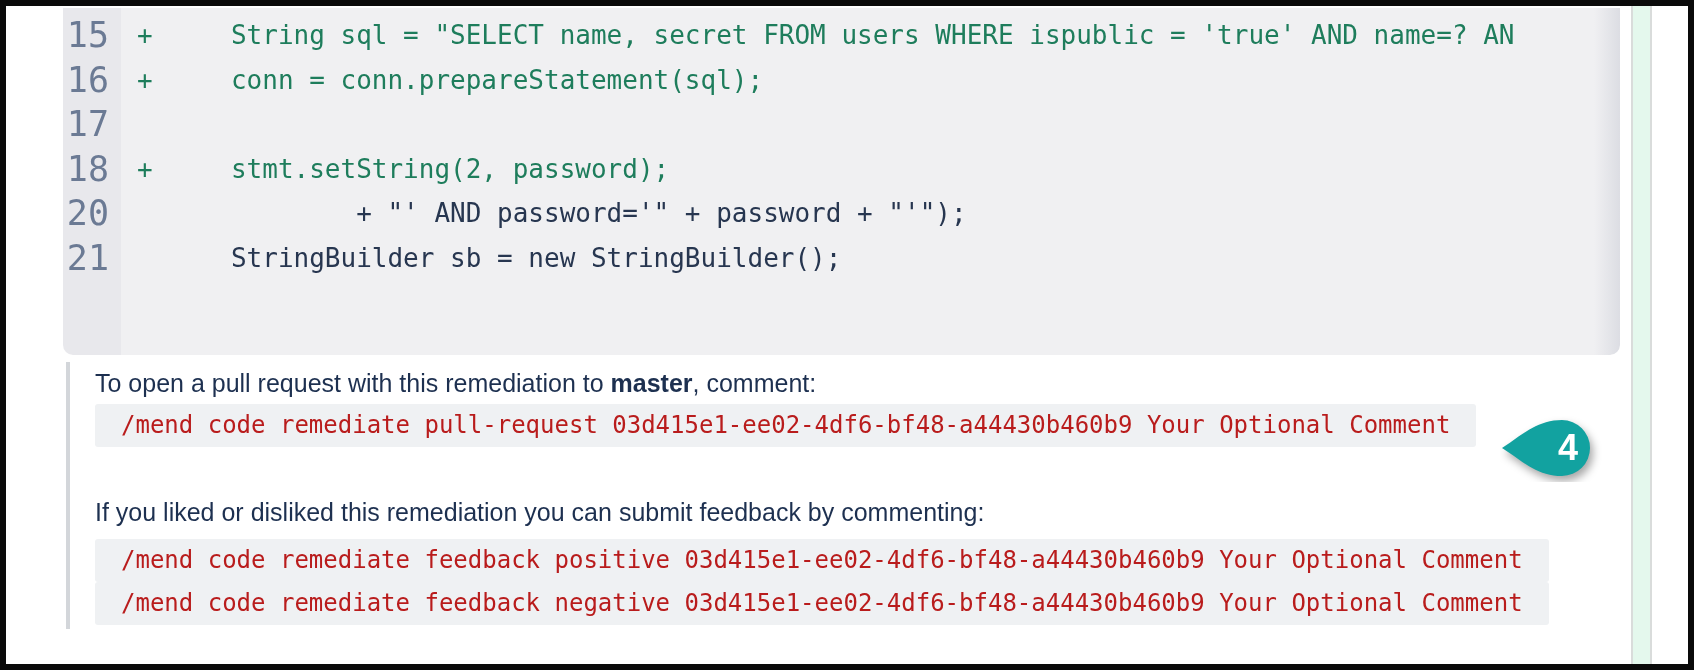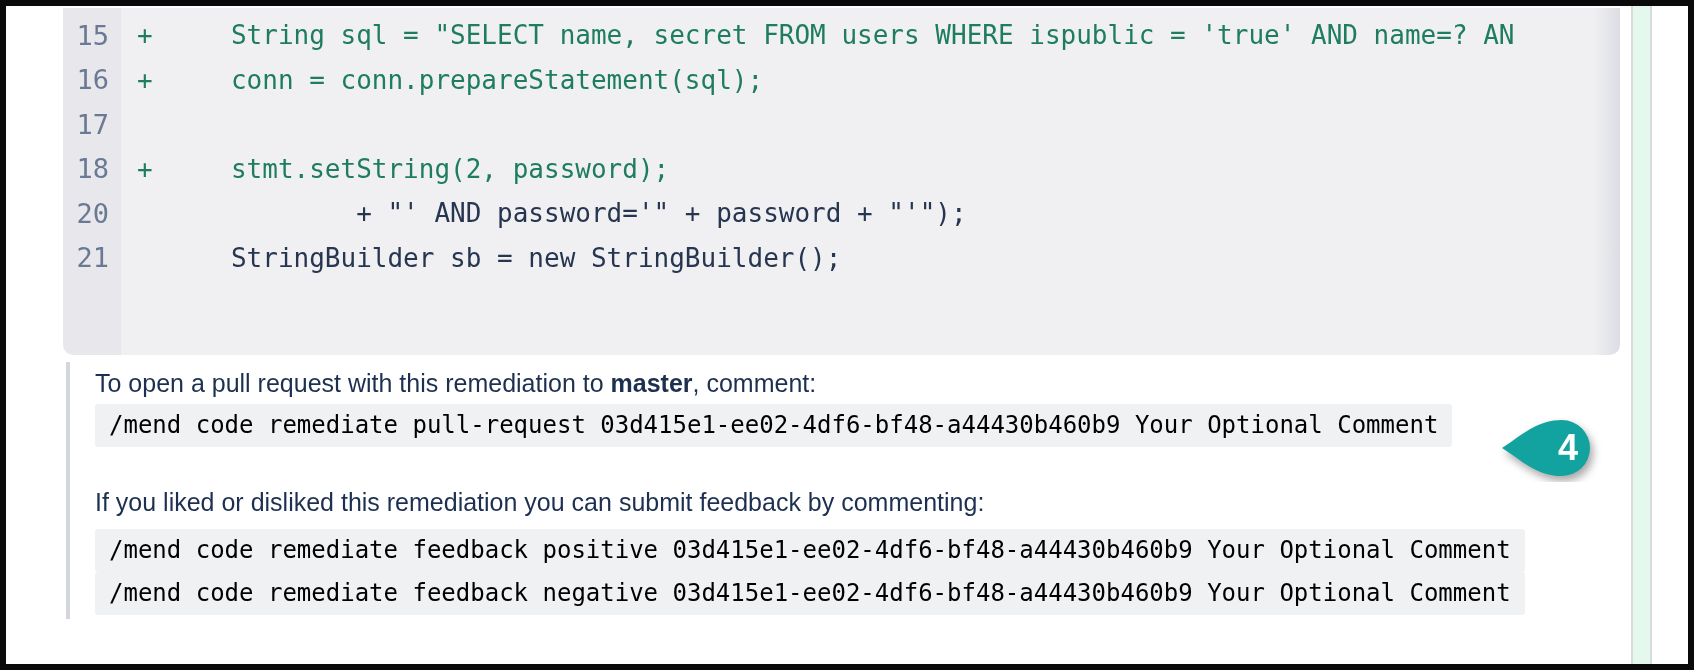--- a/index.html
+++ b/index.html
@@ -26,21 +26,21 @@
     content:"";position:absolute;top:0;right:0;bottom:0;width:26px;
     background:linear-gradient(to right,rgba(224,225,230,0),#dcdde3);
     border-radius:0 0 10px 0;
     pointer-events:none;
   }
   .code-row{display:flex;height:44.5px;align-items:center;}
   .gutter{
     flex:0 0 58px;box-sizing:border-box;
     text-align:right;padding-right:12px;
     font-family:"DejaVu Sans Mono", monospace;
-    font-size:27px;color:#6b7a94;
+    font-size:35px;color:#6b7a94;
   }
   .code-text{
     margin:0;padding-left:16px;
     font-family:"DejaVu Sans Mono", monospace;
     font-size:26px;line-height:44.5px;
     white-space:pre;color:#273650;
   }
   .code-text.add{color:#1e7d5c;}
   
   .scroll-strip{
@@ -57,27 +57,27 @@
     color:#1d3050;
   }
   .para{
     margin:0;font-size:25px;line-height:30px;color:#1d3050;
   }
   .para strong{font-weight:bold;}
   .cmd-wrap{margin:0;}
   .cmd-wrap.first{margin-top:6px;}
   .cmd-wrap.second{margin-top:12px;}
   .cmd-wrap.third{margin-top:0;}
-  .para.second{margin-top:40px;}
+  .para.second{margin-top:50px;}
   .inline-code{
     display:inline-block;
     font-family:"DejaVu Sans Mono", monospace;
     font-size:24px;line-height:25px;
-    color:#000000;background:#eff1f3;
-    padding:9px 14px;border-radius:3px;
+    color:#b91c1c;background:#eff1f3;
+    padding:9px 26px;border-radius:3px;
     white-space:pre;
   }
   
   .badge{
     position:absolute;left:1494px;top:410px;width:104px;height:66px;
   }
   .badge svg{display:block;}
 </style>
 </head>
 <body>

